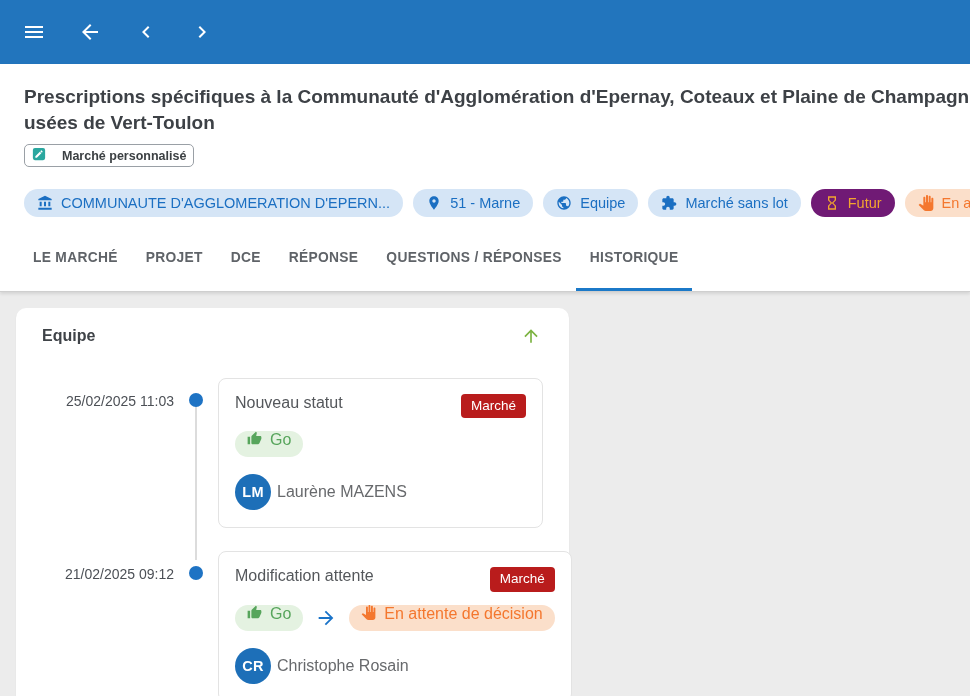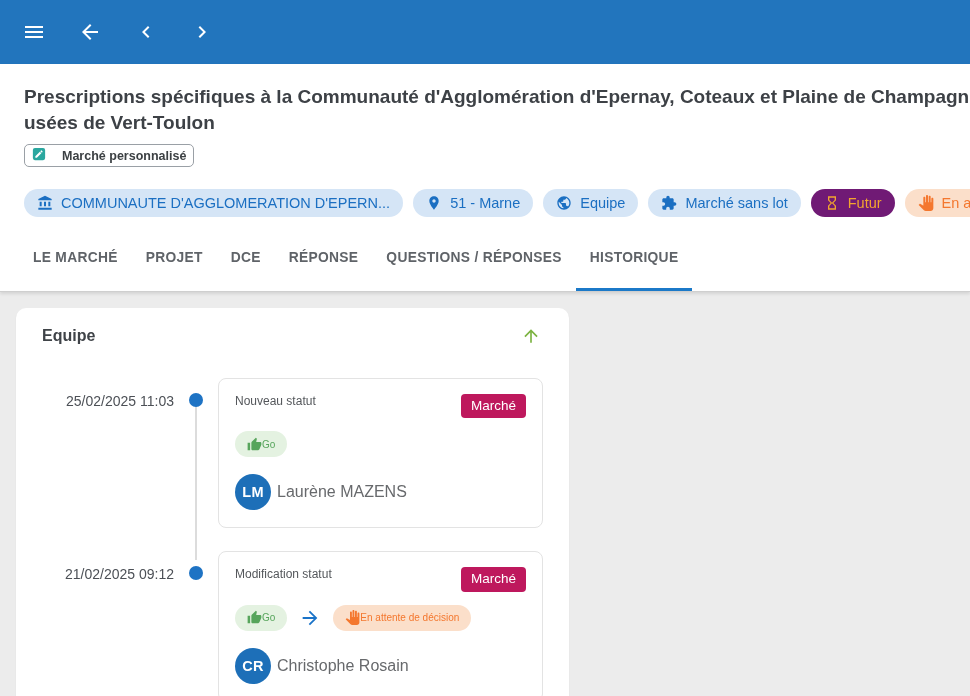--- a/index.html
+++ b/index.html
@@ -44,26 +44,26 @@
   .t-entry { display:flex; margin-bottom:23px; position:relative; }
   .t-entry:last-child { margin-bottom:0; }
   .t-date { width:132px; flex-shrink:0; text-align:right; padding-top:15px; font-size:14px; color:#4c5056; white-space:nowrap; }
   .t-marker { width:44px; flex-shrink:0; position:relative; }
   .t-dot { position:absolute; top:15px; left:50%; transform:translateX(-50%);
     width:14px; height:14px; border-radius:50%; background:#1e73c4; z-index:1; }
   .t-line { position:absolute; top:24px; bottom:-32px; left:50%; transform:translateX(-50%);
     width:2px; background:#dcdcdc; }
   .t-card { flex:1; background:#fff; border:1px solid #e3e3e3; border-radius:8px; padding:15px 16px 17px; }
   .t-card-head { display:flex; justify-content:space-between; align-items:flex-start; }
-  .t-title { font-size:12px; color:#54575b; }
-  .t-badge { background:#be185d; color:#fff; font-size:13.5px; padding:4px 10px; border-radius:4px; line-height:1.2; }
+  .t-title { font-size:16px; color:#54575b; }
+  .t-badge { background:#b91c1c; color:#fff; font-size:13.5px; padding:4px 10px; border-radius:4px; line-height:1.2; }
   .t-status-row { margin-top:13px; display:flex; align-items:center; gap:12px; }
   .t-arrow { color:#1a73c8; display:flex; align-items:center; }
-  .status-chip { display:inline-flex; align-items:center; height:26px; padding:0 12px;
-    border-radius:13px; font-size:10px; white-space:nowrap; }
+  .status-chip { display:inline-flex; align-items:flex-start; gap:8px; height:26px; padding:0 12px;
+    border-radius:13px; font-size:16px; white-space:nowrap; }
   .status-chip--green  { background:#e4f2e1; color:#57a55c; }
   .status-chip--orange { background:#fbdfca; color:#f4772e; }
   .t-user-row { margin-top:17px; display:flex; align-items:center; gap:6px; }
   .avatar { width:36px; height:36px; border-radius:50%; background:#1d6fb8; color:#fff;
     font-weight:700; font-size:14.5px; display:flex; align-items:center; justify-content:center; letter-spacing:0.3px; }
   .user-name { font-size:16px; color:#67696c; }
 </style>
 </head>
 <body>
 
@@ -186,21 +186,21 @@
             </div>
           </div>
         </div>
         <div class="t-entry">
           <div class="t-date">21/02/2025 09:12</div>
           <div class="t-marker">
             <span class="t-dot"></span>
           </div>
           <div class="t-card">
             <div class="t-card-head">
-              <span class="t-title">Modification statut</span>
+              <span class="t-title">Modification attente</span>
               <span class="t-badge">Marché</span>
             </div>
             <div class="t-status-row">
               <span class="status-chip status-chip--green">
                 <svg width="15" height="15" viewBox="0 0 24 24" fill="currentColor" aria-hidden="true">
                   <path d="M1 21h4V9H1v12zm22-11c0-1.1-.9-2-2-2h-6.31l.95-4.57.03-.32c0-.41-.17-.79-.44-1.06L14.17 1 7.58 7.59C7.22 7.95 7 8.45 7 9v10c0 1.1.9 2 2 2h9c.83 0 1.54-.5 1.84-1.22l3.02-7.05c.09-.23.14-.47.14-.73v-2z"></path>
                 </svg>
                 <span>Go</span>
               </span>
               <span class="t-arrow">

